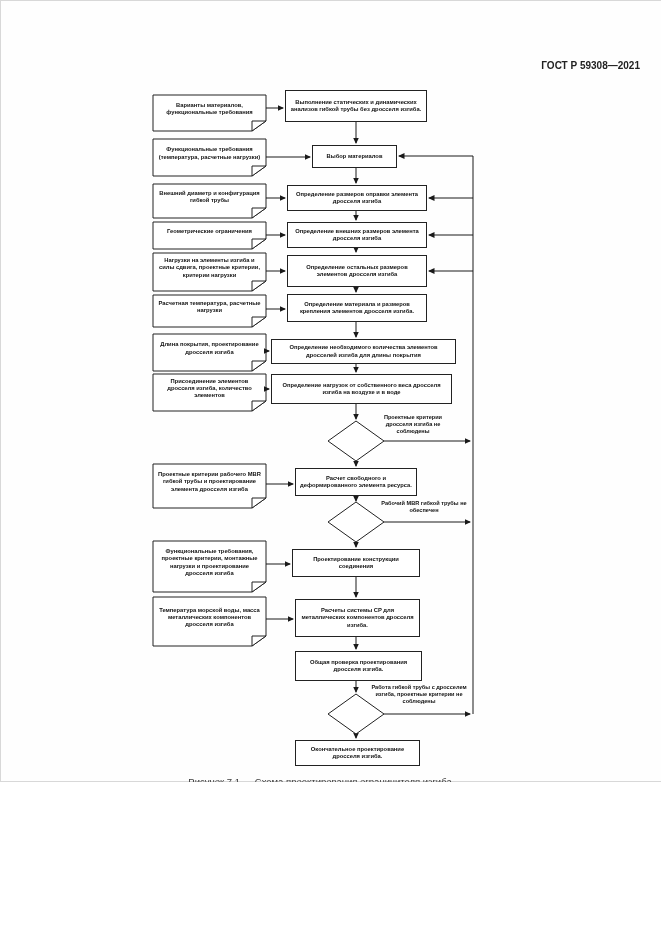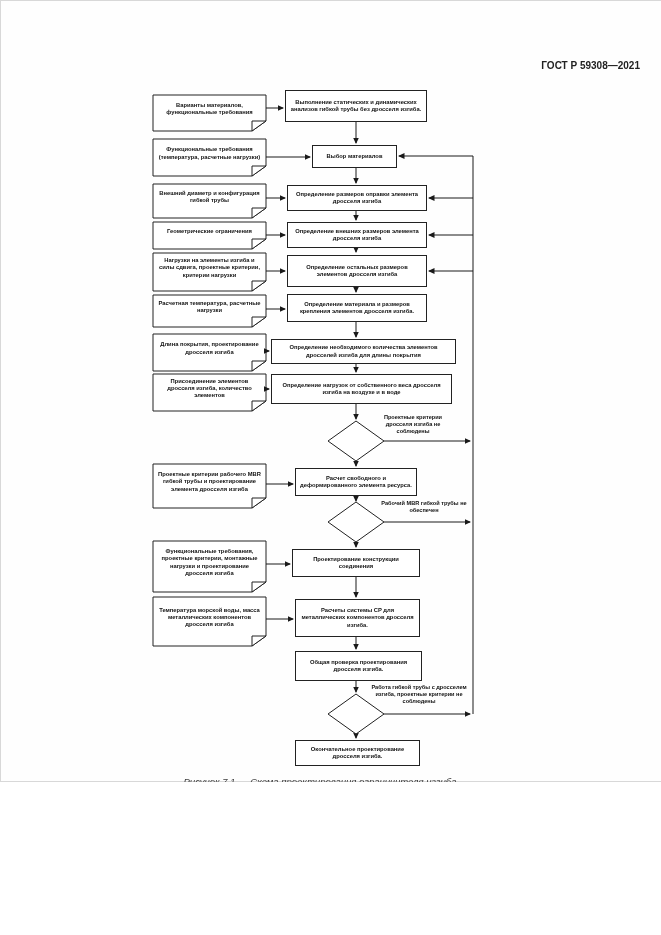--- a/index.html
+++ b/index.html
@@ -19,21 +19,21 @@
   .nbox{
     position:absolute;display:flex;align-items:center;justify-content:center;
     text-align:center;font-size:5.8px;line-height:1.22;font-weight:bold;color:#111;
     padding:0 2px;box-sizing:border-box;
   }
   .flabel{
     position:absolute;text-align:center;font-size:5.6px;line-height:1.25;
     font-weight:bold;color:#111;
   }
   #header{position:absolute;top:60px;right:69px;font-size:10px;font-weight:bold;color:#222;}
-  #caption{position:absolute;top:776px;left:100px;width:440px;text-align:center;font-size:9.5px;color:#3c3c3c;font-style:italic;}
+  #caption{position:absolute;top:776px;left:100px;width:440px;text-align:center;font-size:9.5px;color:#3c3c3c;}
   #pagenum{position:absolute;top:840px;right:75px;font-size:14px;color:#333;}
   .note-outline,.note-flap{fill:#ffffff;stroke:#222;stroke-width:1;}
   .wire{stroke:#1a1a1a;stroke-width:1;fill:none;}
   .diamond{fill:#ffffff;stroke:#222;stroke-width:1;}
 </style>
 </head>
 <body>
 
 <div id="page">
 

